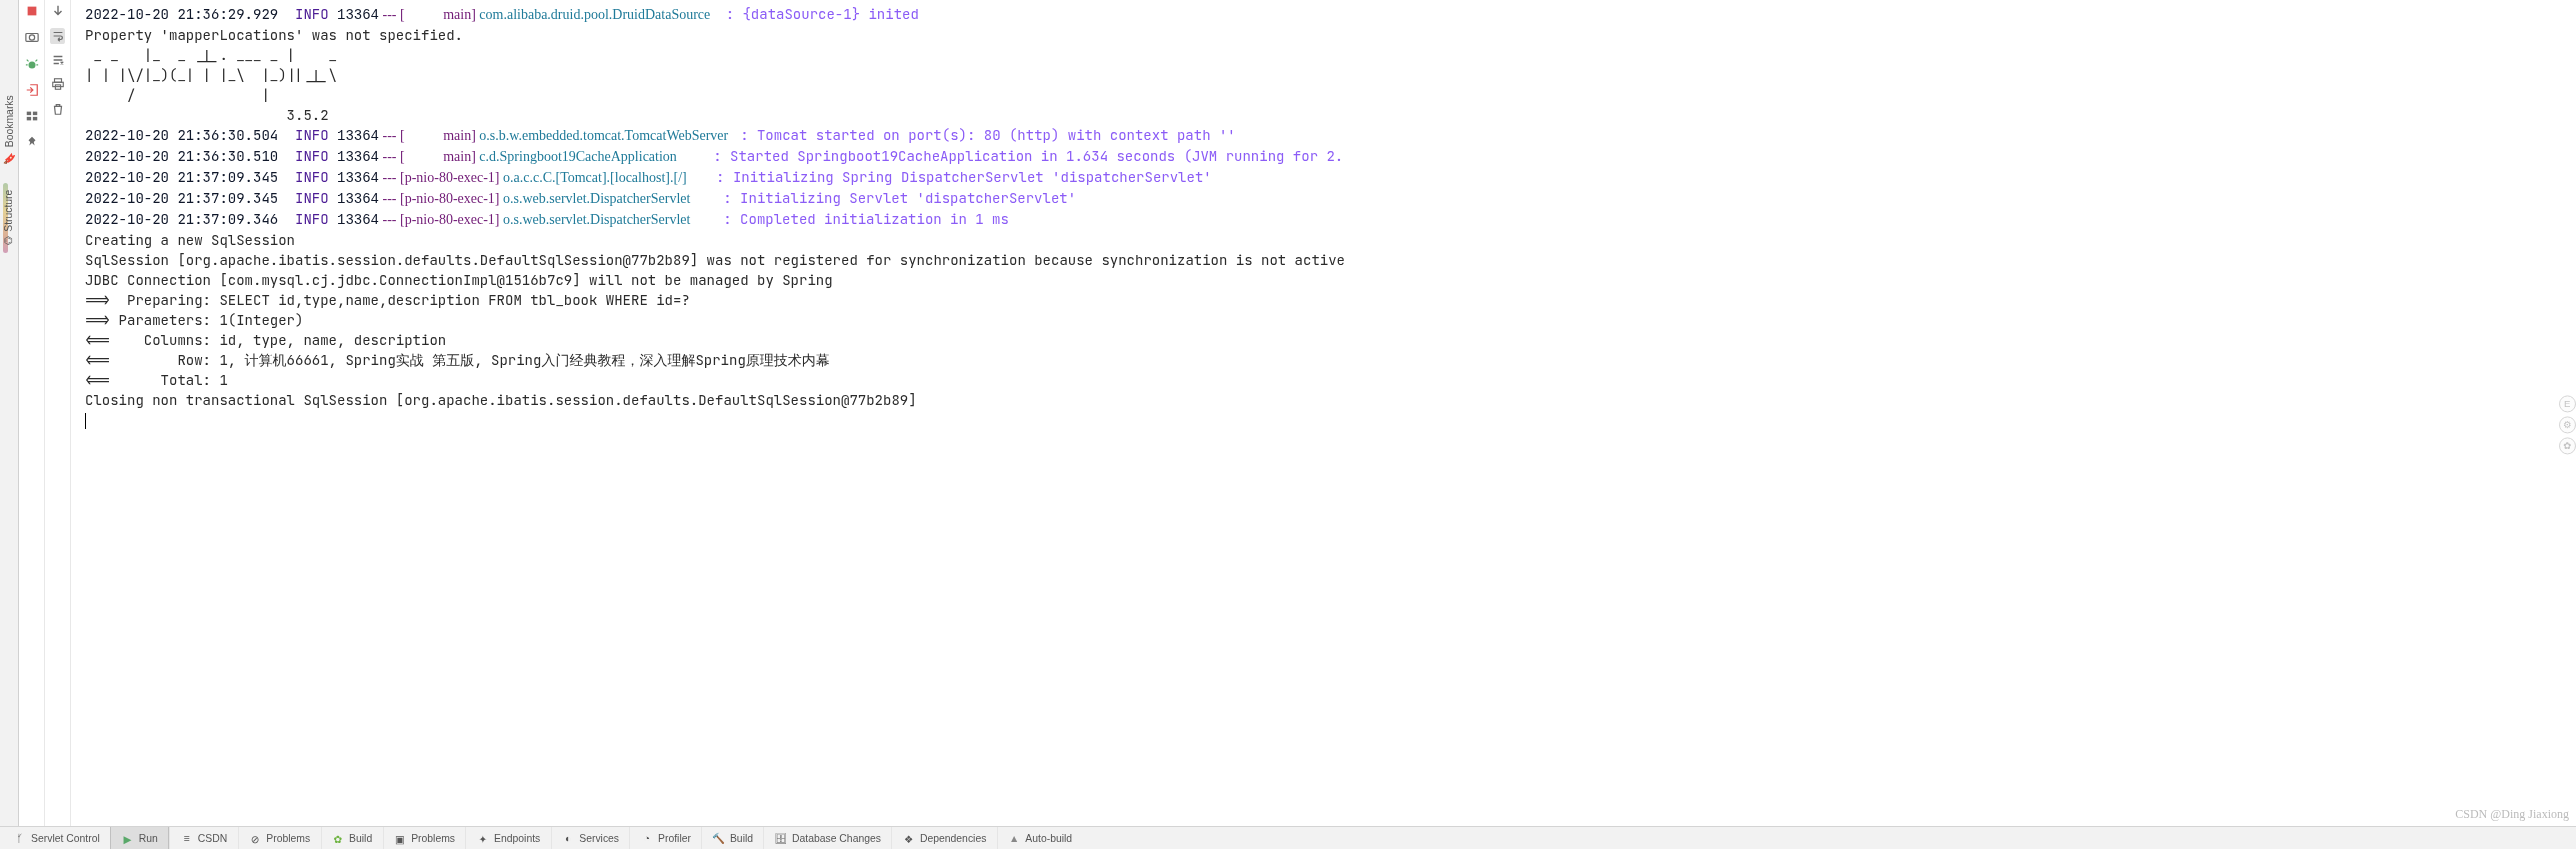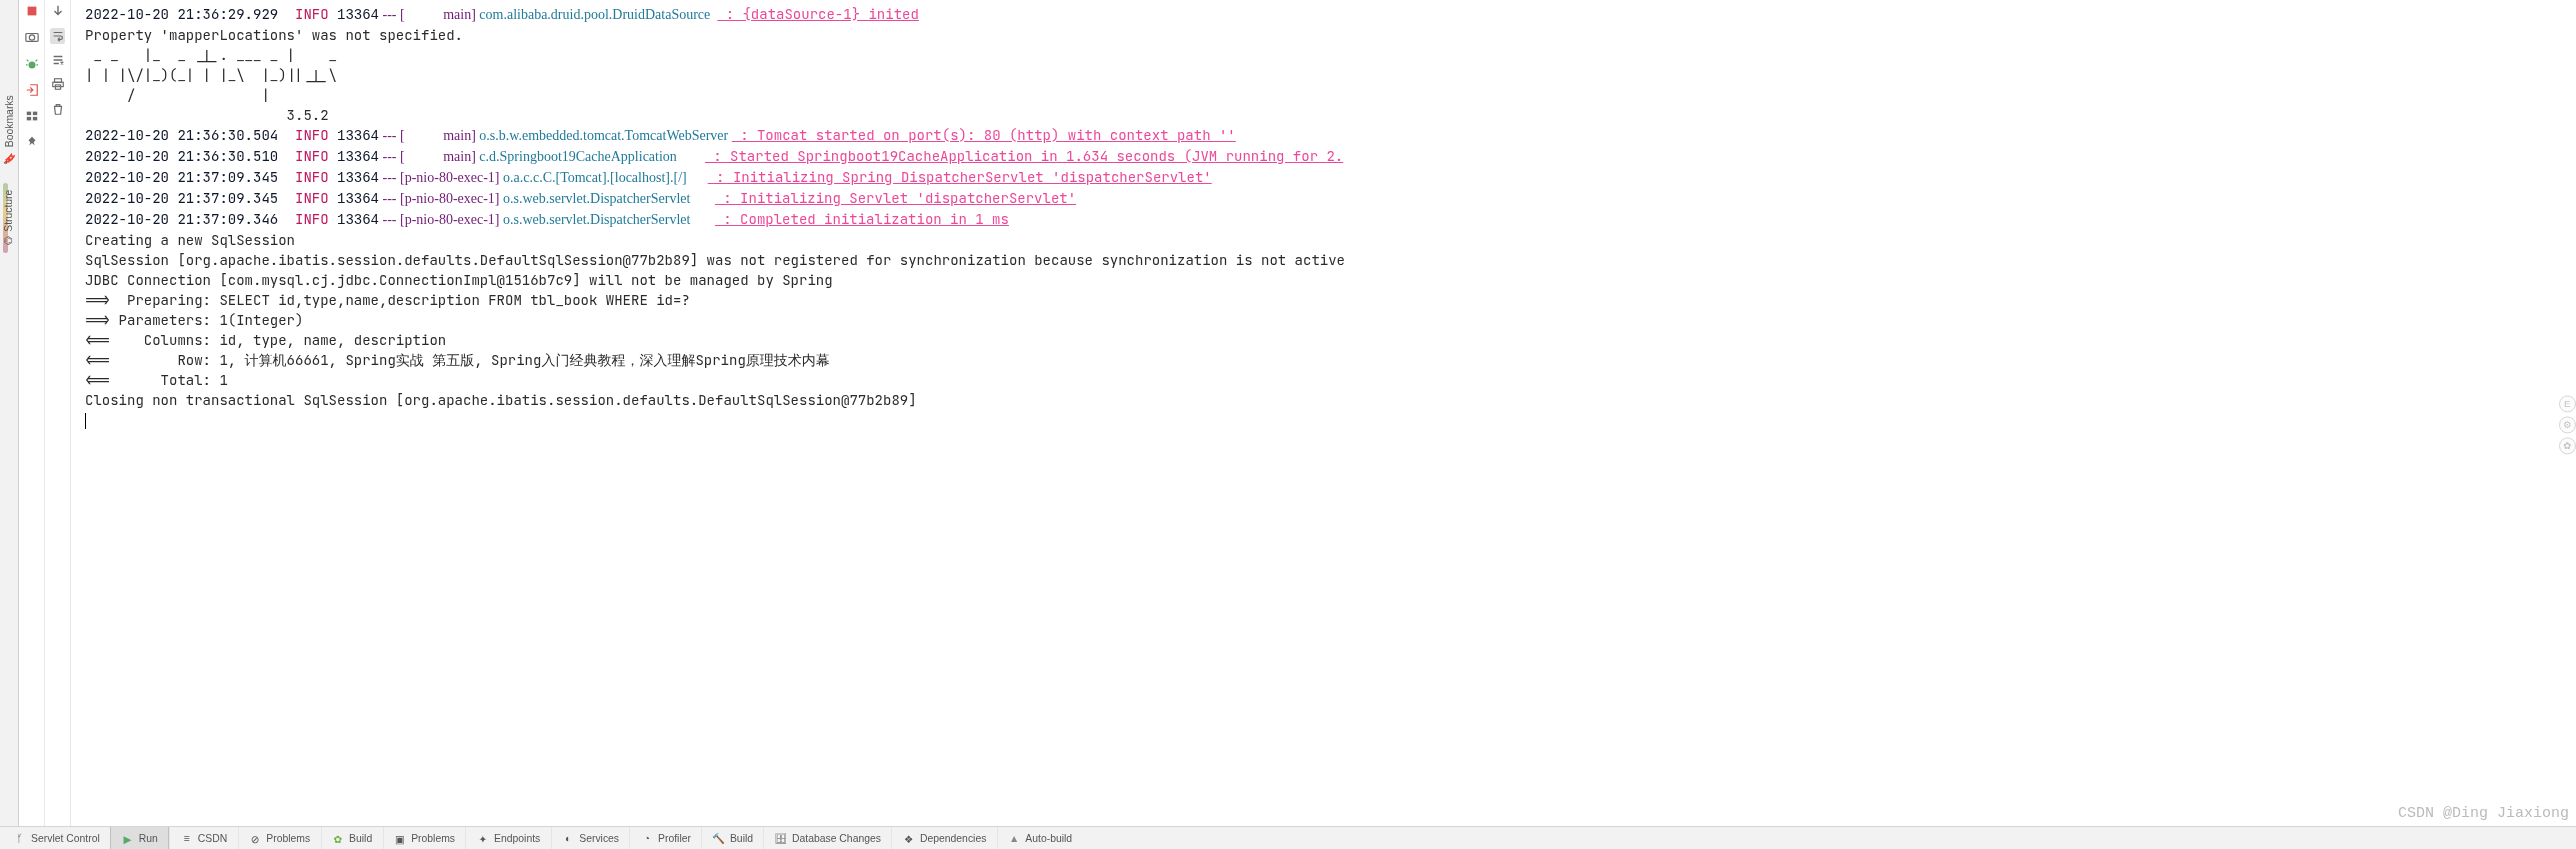--- a/index.html
+++ b/index.html
@@ -72,25 +72,25 @@
     overflow: hidden;
     padding: 3.5px 8.7px 3.5px 14px;
     font-family: "JetBrains Mono", Consolas, monospace;
     font-size: 14px;
     line-height: 20px;
     white-space: pre;
     color: #2b2b2b;
   }
   .log-line { display: block; }
   .ts   { color: #0f172a; }
-  .lvl  { color: #be185d; }
+  .lvl  { color: #4c1d95; }
   .pid  { color: #0f172a; font-family: Liberation Mono, monospace; }
   .sep  { color: #701a75; font-family: Liberation Serif, serif; }
   .cls  { color: #1f7a99; font-family: Liberation Serif, serif; }
-  .msg  { color: #ec4899; text-decoration: underline; }
+  .msg  { color: #8b5cf6; }
   .caret {
     display:inline-block;
     width: 0.9px; height: 15.7px;
     background: #000;
     vertical-align: text-bottom;
     margin-left: 0;
   }
   .bottom-bar {
     position: absolute;
     left: 0; right: 0; bottom: 0;
@@ -122,21 +122,21 @@
   .btab .ico { width: 12px; height: 12px; display:inline-flex; align-items:center; justify-content:center; }
   .spacer { flex: 1; }
   .watermark-right {
     position: absolute;
     right: 0; top: 50%;
     transform: translateY(-50%);
     display: flex; flex-direction: column; gap: 3.5px;
     opacity: 0.5;
   }
   .wm-c { width: 17.4px;height:17.4px;border-radius:50%;border:0.9px solid #aaa;display:flex;align-items:center;justify-content:center;font-size:9.6px;color:#888;background:#fafafa; }
-  .csdn { position:absolute; right:7px; bottom: 28px; font-size:15px; color:#bbb; font-family:Liberation Mono, monospace;}
+  .csdn { position:absolute; right:7px; bottom: 28px; font-size:12px; color:#bbb; font-family:Liberation Serif, serif;}
   
   .stripe {
     position:absolute; left:2.6px; top:183px; width:5.2px; height:70px;
     border-radius:2.6px;
     background: linear-gradient(to bottom, #7fa96b 0%, #d9b54a 40%, #c97a4a 75%, #b65a88 100%);
     opacity:.55;
   }
 </style>
 </head>
 <body>

